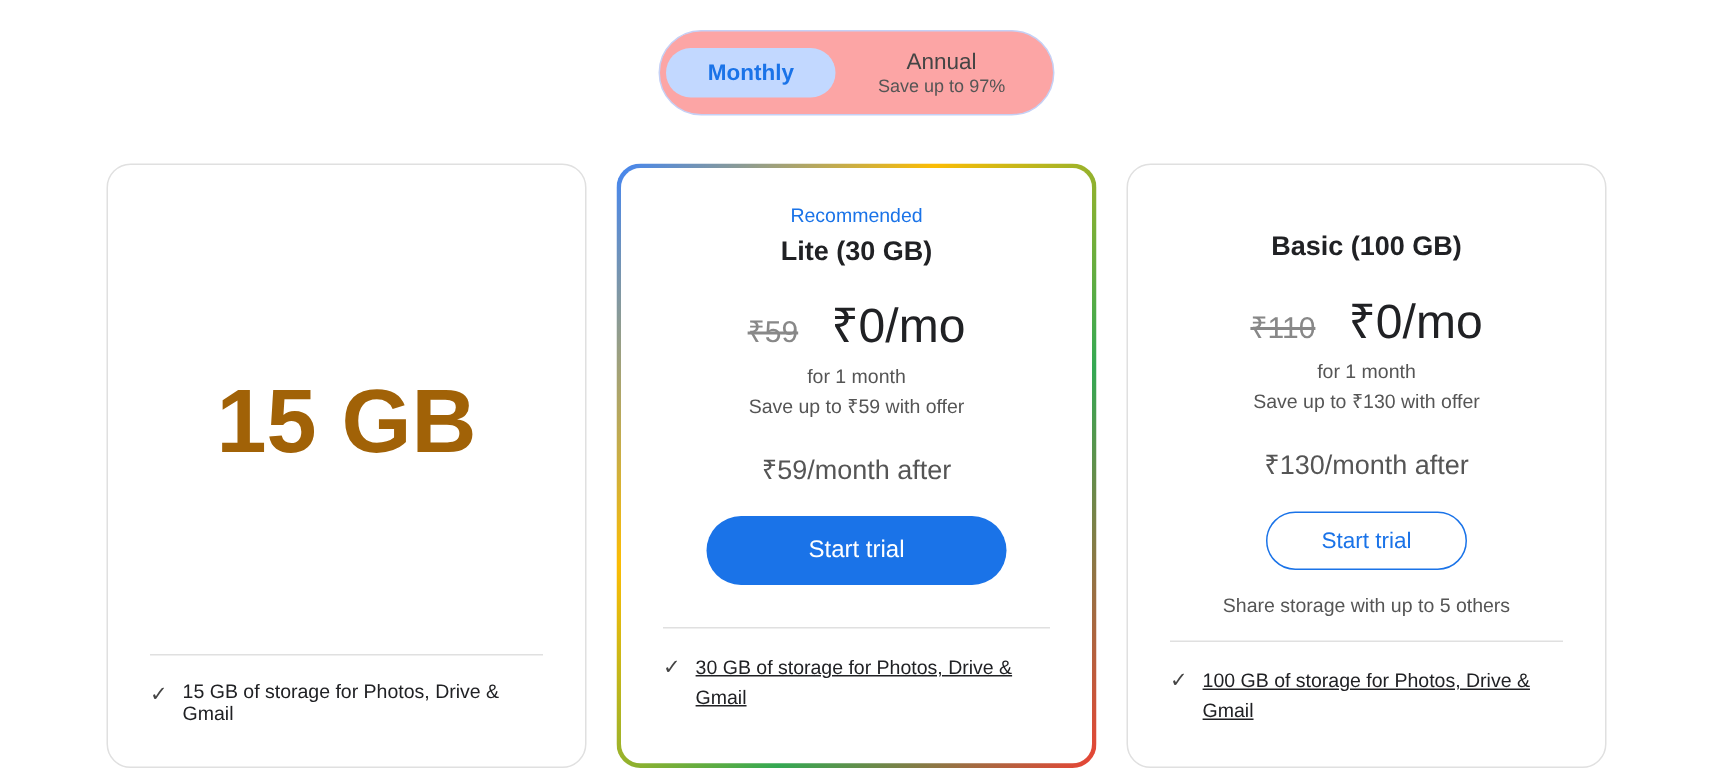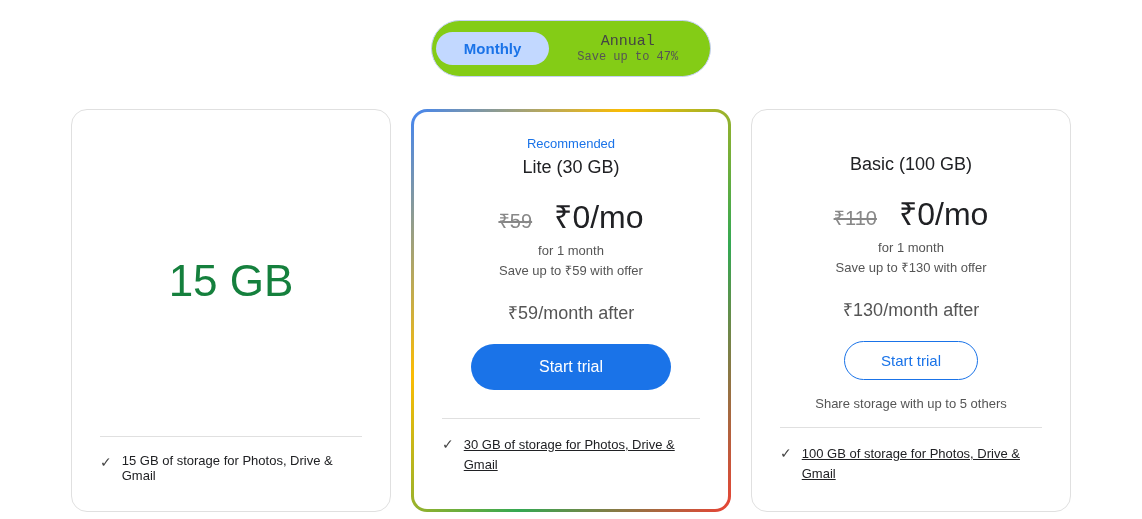--- a/index.html
+++ b/index.html
@@ -11,21 +11,21 @@
       align-items: center;
       padding: 20px 10px;
       min-height: 519px;
       width: 1142px;
     }
 
     
     .billing-toggle {
       display: flex;
       align-items: center;
-      background: #84cc16;
+      background: #fca5a5;
       border-radius: 50px;
       padding: 4px;
       margin-bottom: 32px;
       border: 1px solid #c5d0f5;
     }
     .toggle-option {
       padding: 8px 28px;
       border-radius: 50px;
       cursor: pointer;
       font-size: 15px;
@@ -34,21 +34,20 @@
       user-select: none;
     }
     .toggle-option.active {
       background: #c2d8ff;
       color: #1a73e8;
       font-weight: 600;
     }
     .toggle-option.inactive {
       background: transparent;
       color: #444;
-      font-family: Liberation Mono, monospace;
     }
     .toggle-option .annual-label {
       font-size: 15px;
       font-weight: 500;
       color: #444;
     }
     .toggle-option .annual-save {
       font-size: 12px;
       color: #555;
       display: block;
@@ -96,30 +95,30 @@
 
     .recommended-badge {
       font-size: 13px;
       font-weight: 500;
       color: #1a73e8;
       margin-bottom: 6px;
     }
 
     .plan-name {
       font-size: 18px;
-      font-weight: 400;
+      font-weight: 700;
       color: #202124;
       margin-bottom: 16px;
       text-align: center;
     }
 
     .storage-free {
-      font-size: 44px;
-      font-weight: 400;
-      color: #15803d;
+      font-size: 60px;
+      font-weight: 700;
+      color: #a16207;
       margin-bottom: 0;
       line-height: 1.1;
     }
 
     .price-row {
       display: flex;
       align-items: baseline;
       gap: 22px;
       margin-bottom: 4px;
     }
@@ -230,21 +229,21 @@
   </style>
 </head>
 <body>
 
 <div class="billing-toggle">
   <div class="toggle-option active">
     <span>Monthly</span>
   </div>
   <div class="toggle-option inactive">
     <span class="annual-label">Annual</span>
-    <span class="annual-save">Save up to 47%</span>
+    <span class="annual-save">Save up to 97%</span>
   </div>
 </div>
 
 <div class="cards-container">
 
   <div class="card card-free">
     <div class="spacer"></div>
     <div class="storage-free">15 GB</div>
     <div class="spacer"></div>
     <div class="divider"></div>

